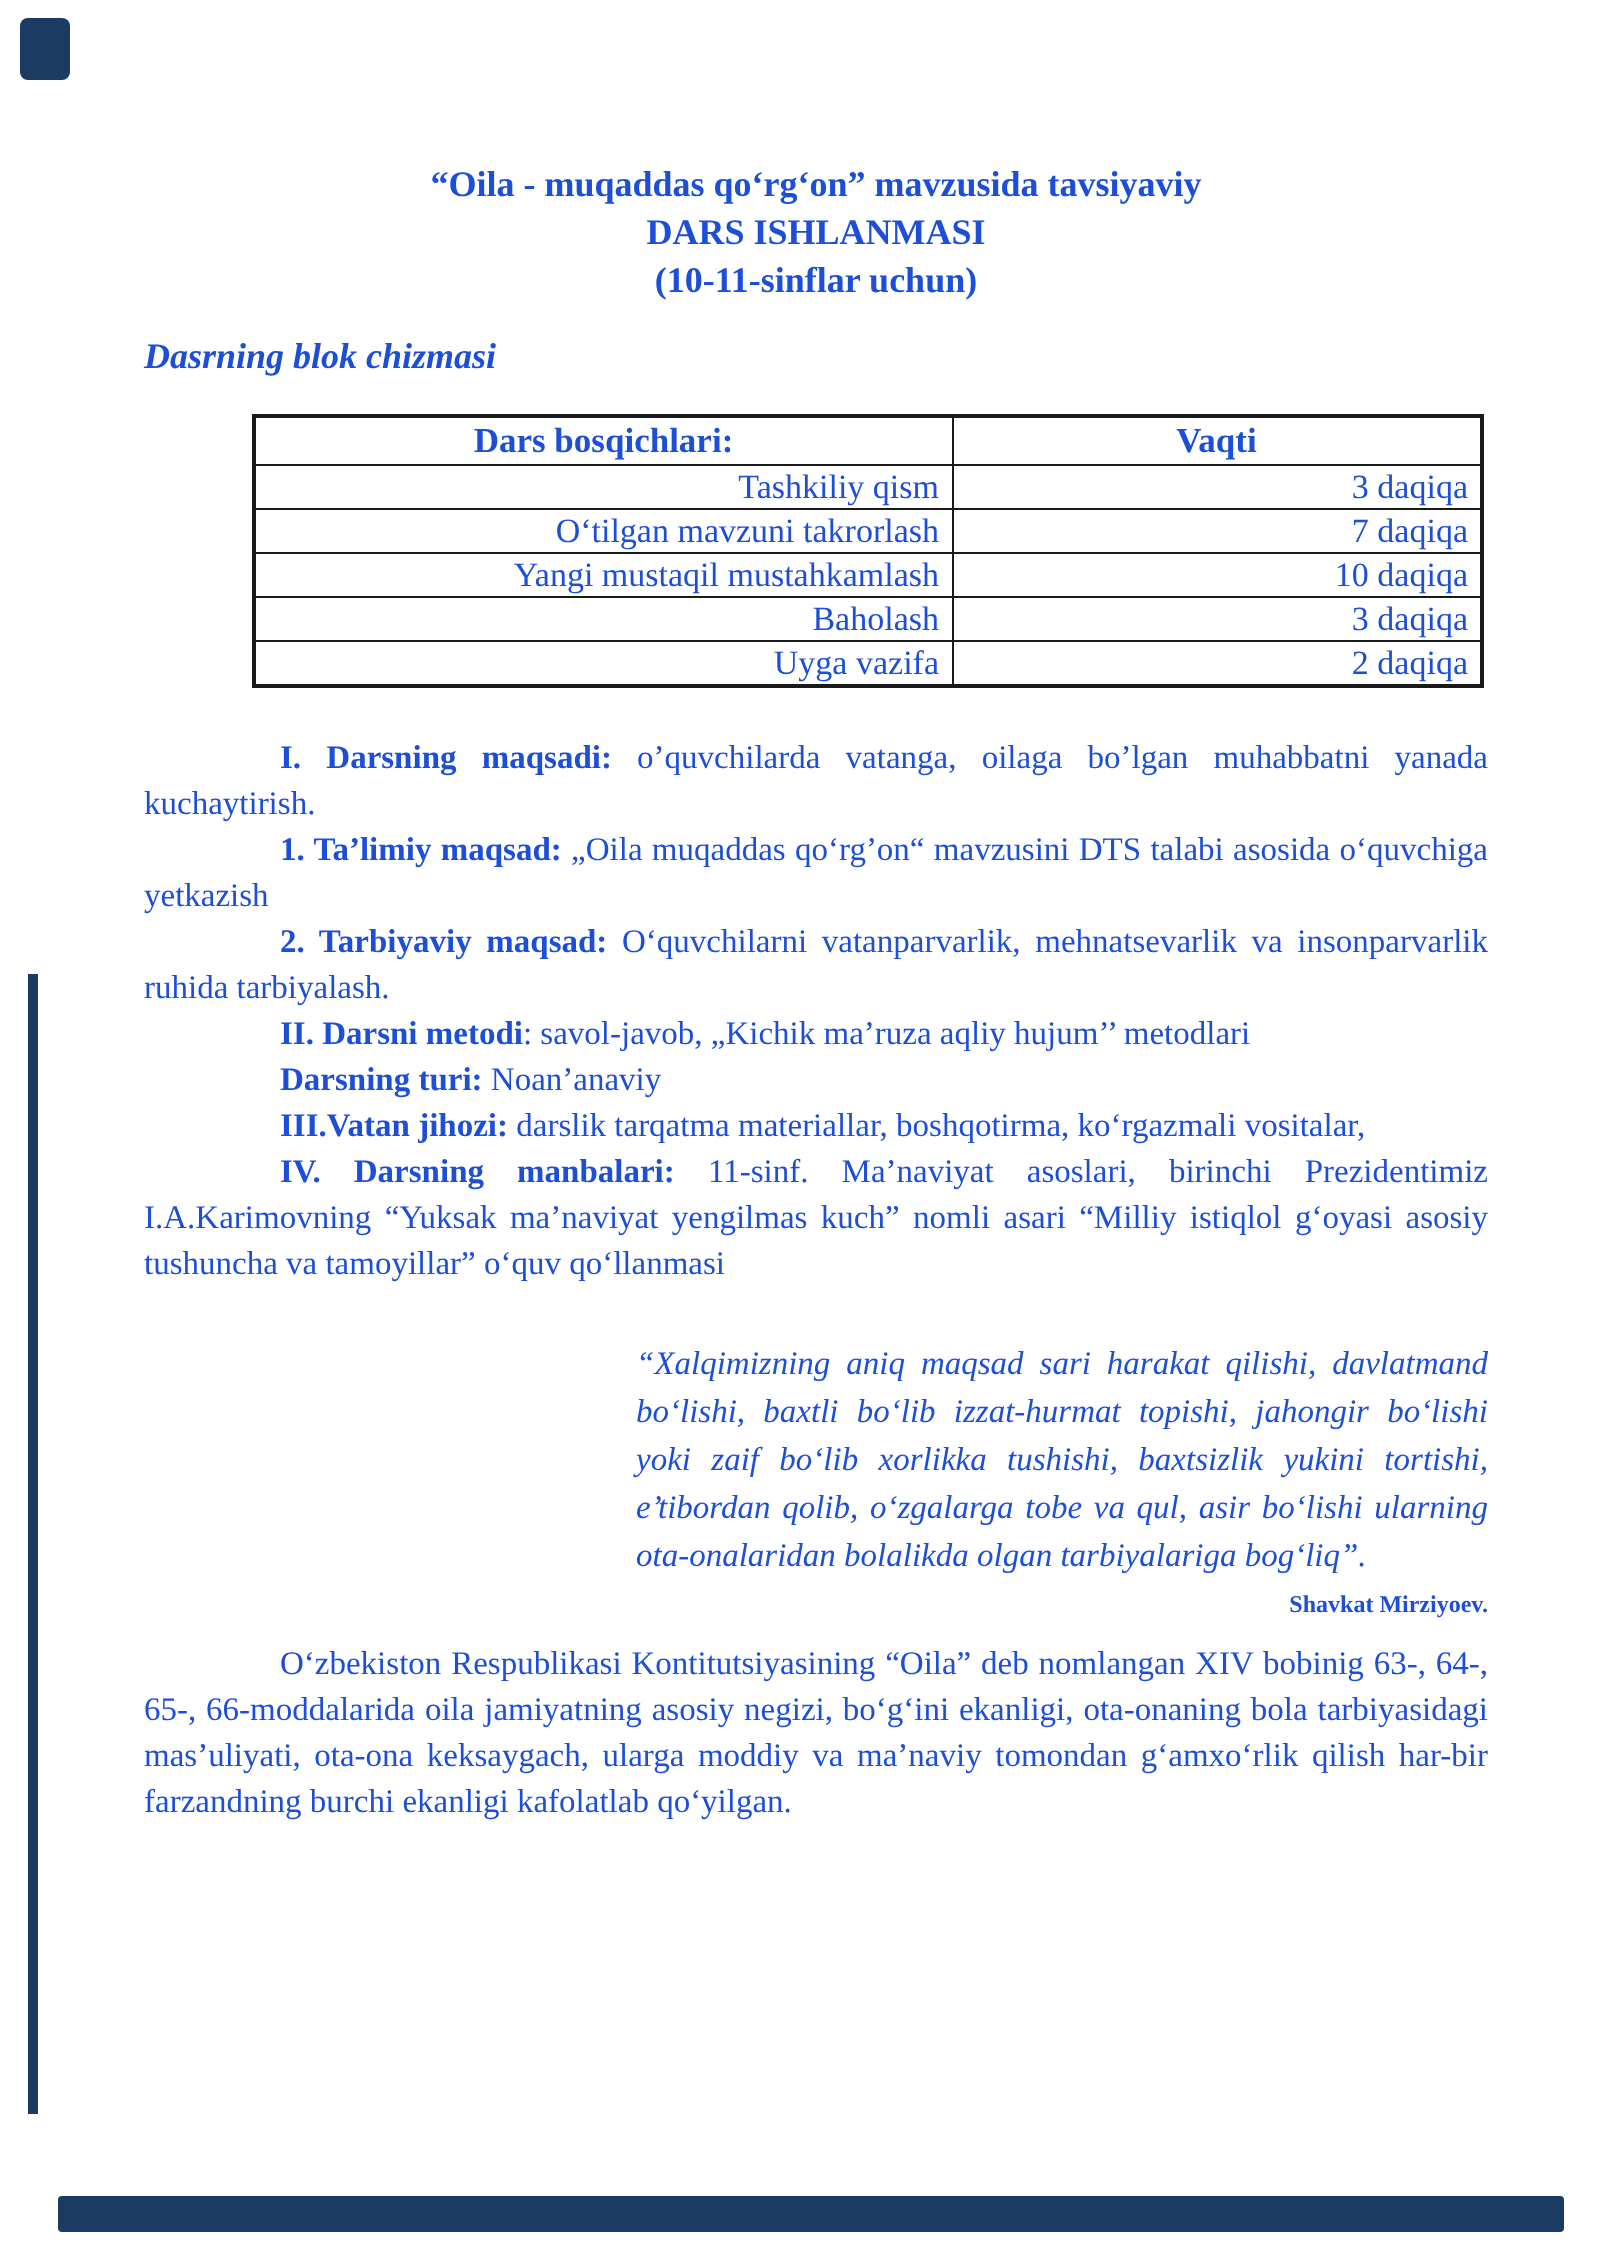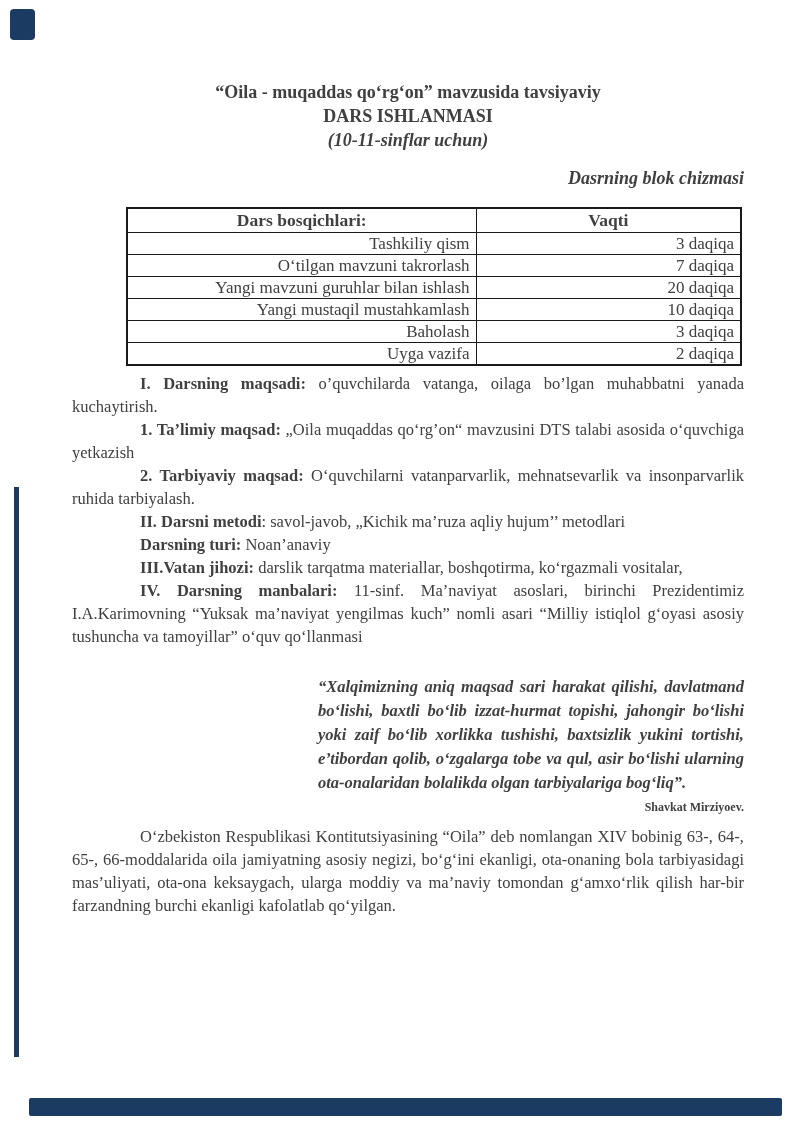--- a/index.html
+++ b/index.html
@@ -2,40 +2,40 @@
 <html><head>
 <meta charset="utf-8">
 <style>
   html, body { margin: 0; padding: 0; background: #ffffff; }
   .page {
     position: relative;
     width: 800px;
     height: 1131px;
     background: #ffffff;
     font-family: "Liberation Serif", "DejaVu Serif", serif;
-    color: #404040;
+    color: #1d4ed8;
     overflow: hidden;
   }
   .content {
     position: absolute;
     left: 72px;
     top: 0;
     width: 672px;
     padding-top: 80px;
   }
   .title-line {
     text-align: center;
     font-weight: bold;
     font-size: 18px;
     line-height: 24px;
     white-space: nowrap;
   }
-  .title-italic { font-style: italic; }
+  .title-italic { }
   .subtitle {
-    text-align: right;
+    text-align: left;
     font-weight: bold;
     font-style: italic;
     font-size: 18px;
     line-height: 24px;
     margin-top: 14px;
   }
   table.stages {
     border-collapse: collapse;
     margin-top: 17px;
     margin-left: 54px;
@@ -63,27 +63,27 @@
   }
   .col-stage { width: 349px; }
   .col-time  { width: 265px; }
   p.para {
     margin: 0;
     text-align: justify;
     font-size: 16.5px;
     line-height: 23px;
     text-indent: 68px;
   }
-  p.first-para { margin-top: 6px; }
+  p.first-para { margin-top: 23px; }
   .lead { font-weight: bold; }
   .quote {
     margin-top: 27px;
     margin-left: 246px;
     width: 426px;
-    font-weight: bold;
+    font-weight: normal;
     font-style: italic;
     text-align: justify;
     font-size: 16.5px;
     line-height: 24px;
   }
   .attribution {
     margin-left: 246px;
     width: 426px;
     text-align: right;
     font-weight: bold;
@@ -129,24 +129,20 @@
       <tbody>
         <tr>
           <td>Tashkiliy qism</td>
           <td>3 daqiqa</td>
         </tr>
         <tr>
           <td>O‘tilgan mavzuni takrorlash</td>
           <td>7 daqiqa</td>
         </tr>
         <tr>
-          <td>Yangi mavzuni guruhlar bilan ishlash</td>
-          <td>20 daqiqa</td>
-        </tr>
-        <tr>
           <td>Yangi mustaqil mustahkamlash</td>
           <td>10 daqiqa</td>
         </tr>
         <tr>
           <td>Baholash</td>
           <td>3 daqiqa</td>
         </tr>
         <tr>
           <td>Uyga vazifa</td>
           <td>2 daqiqa</td>

